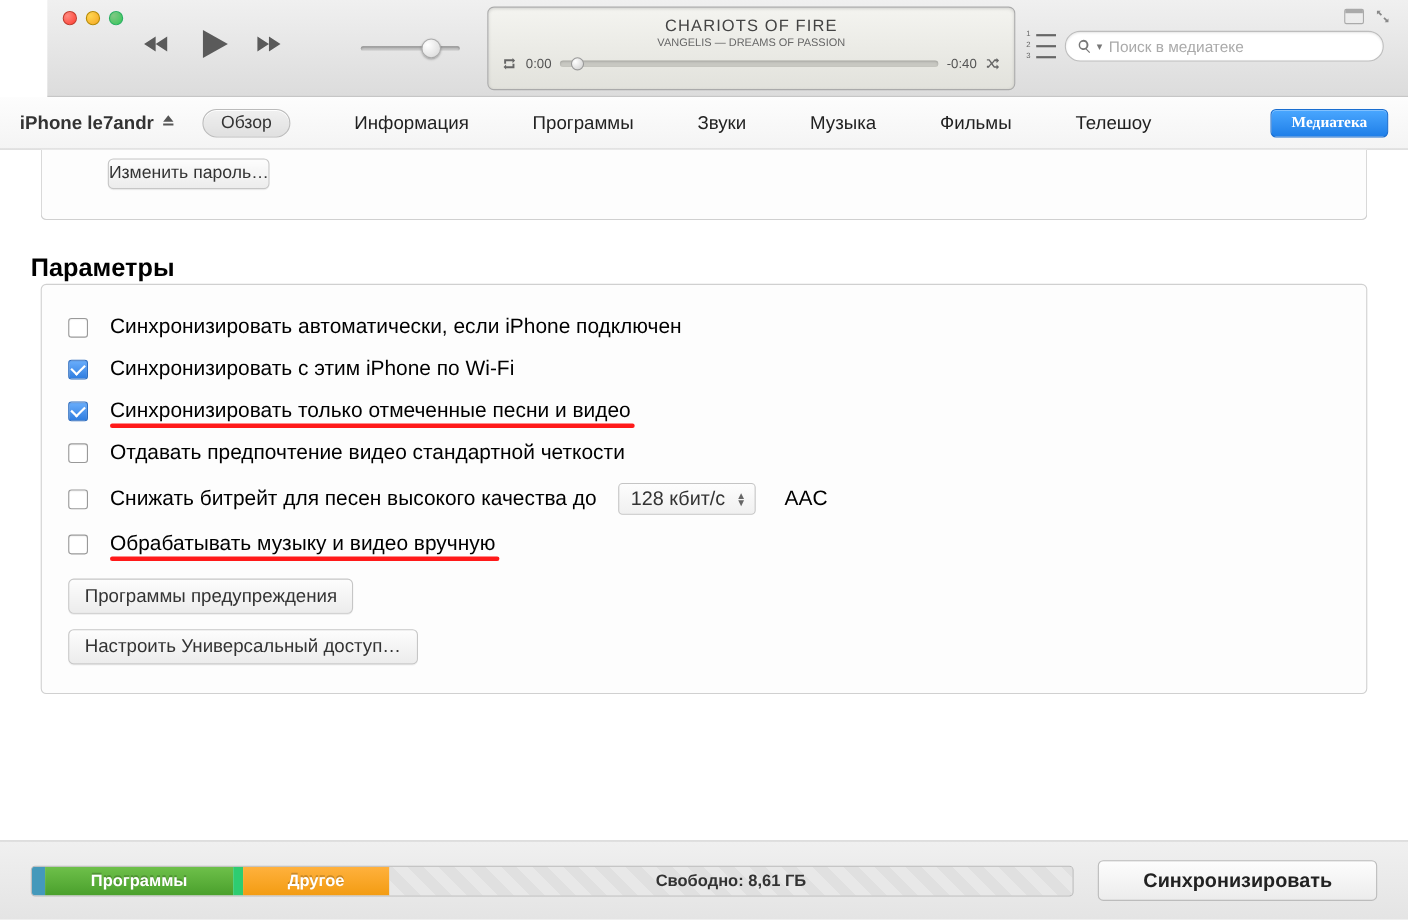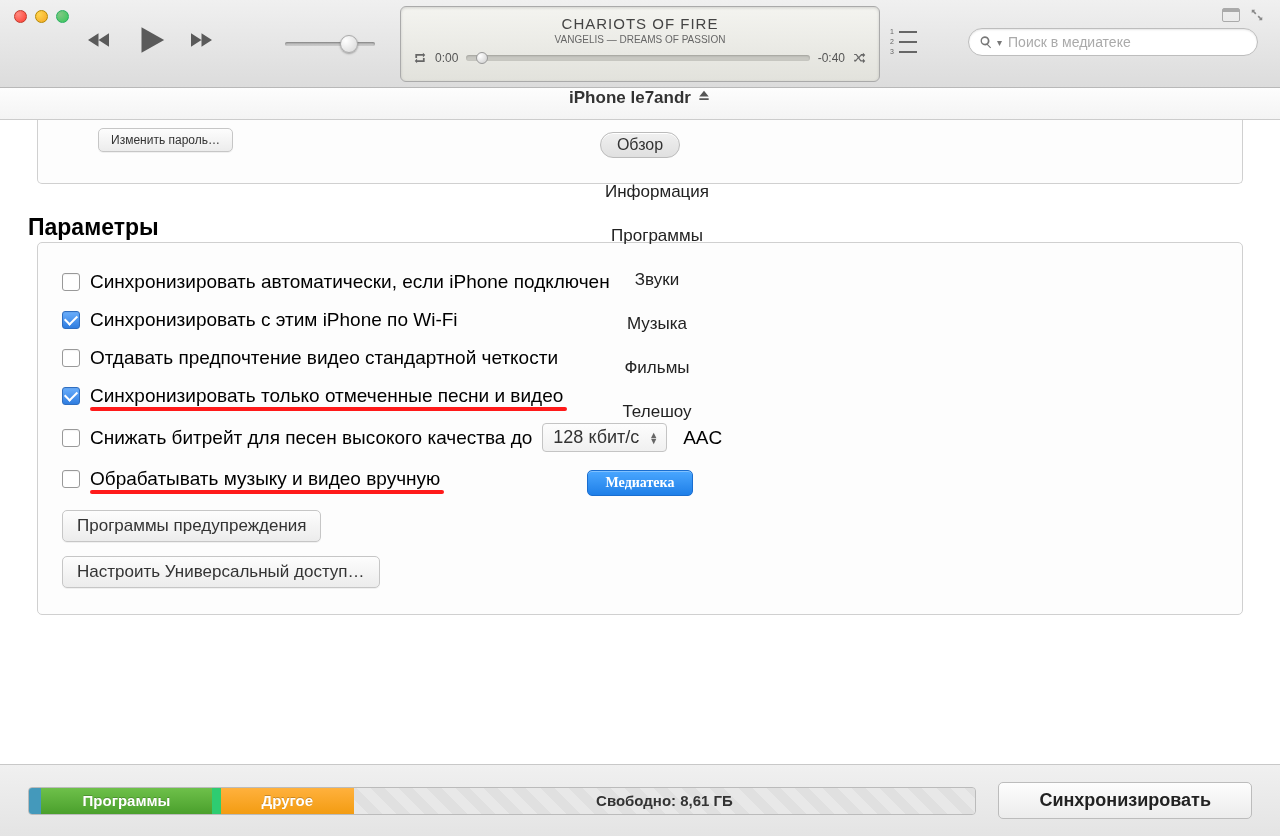--- a/index.html
+++ b/index.html
@@ -12,20 +12,21 @@
   overflow: hidden;
   color: #000;
 }
 
 
 .top-chrome {
   height: 88px;
   background: linear-gradient(#f0f0f0, #dcdcdc);
   border-bottom: 1px solid #b8b8b8;
   position: relative;
+  margin-left: 43px;
 }
 
 .traffic-lights {
   position: absolute; top: 10px; left: 14px; display: flex; gap: 8px;
 }
 .traffic-lights span {
   width: 13px; height: 13px; border-radius: 50%; display: block;
 }
 .tl-close { background: radial-gradient(circle at 30% 30%, #ff8a80, #ff3b30); border:1px solid #c0392b;}
 .tl-min   { background: radial-gradient(circle at 30% 30%, #ffd54f, #f5a623); border:1px solid #b58900;}
@@ -98,25 +99,25 @@
 }
 .search-wrap svg { width:14px; height:14px; fill:#777; }
 .search-wrap .arrow { font-size:10px; color:#777; margin-left:-2px;}
 .search-wrap input {
   border:none; outline:none; flex:1; font-size:14px; color:#444; background:transparent;
 }
 .search-wrap input::placeholder { color:#aaa; }
 
 
 .tabs {
-  height: 32px;
+  height: 48px;
   background: linear-gradient(#fdfdfd,#f4f4f4);
   border-bottom: 1px solid #ccc;
   display:flex; align-items:center; padding: 0 18px; gap: 24px;
-  font-size: 17px; font-weight:600; color:#333;flex-direction:column;
+  font-size: 17px; font-weight:600; color:#333;
 }
 .device-name { display:flex; align-items:center; gap:6px; font-weight:700; }
 .eject svg { width:14px; height:14px; fill:#555;}
 .pill {
   padding: 3px 16px; border:1px solid #bbb; border-radius: 14px;
   background: linear-gradient(#f0f0f0,#e0e0e0);
   box-shadow: inset 0 1px 0 #fff;
   font-size:16px; font-weight:400;
 }
 .tab { cursor:pointer; font-weight:500; color:#222;margin-left:34px; }
@@ -146,24 +147,24 @@
 }
 
 .push-btn {
   display:inline-block;
   background: linear-gradient(#fdfdfd,#ececec);
   border:1px solid #c6c6c6; border-radius:5px;
   padding: 5px 14px; font-size:17px; color:#333;
   box-shadow: 0 1px 0 rgba(0,0,0,.05);
   cursor:pointer;
 }
-.push-btn.small { font-size:12px; padding:4px 12px; }
+.push-btn.small { font-size:16px; padding:4px 0; }
 
 .param-row {
-  display:flex; align-items:center; gap:10px; padding: 8px 0; font-size:19px;
+  display:flex; align-items:center; gap:20px; padding: 8px 0; font-size:19px;
 }
 .chk {
   width:18px; height:18px; border:1px solid #999; border-radius:3px; background:#fff;
   display:flex; align-items:center; justify-content:center; cursor:pointer;
   box-shadow: inset 0 1px 1px rgba(0,0,0,.05);
 }
 .chk.checked {
   background: linear-gradient(#6aaefc,#2f7de0); border-color:#2f6ec0;
 }
 .chk.checked::after {
@@ -330,27 +331,27 @@
 
     <div id="param-rows">
         <div class="param-row">
           <span class="chk"></span>
           <span class="lbl">Синхронизировать автоматически, если iPhone подключен</span>
         </div>
         <div class="param-row">
           <span class="chk checked"></span>
           <span class="lbl">Синхронизировать с этим iPhone по Wi-Fi</span>
         </div>
+        <div class="param-row redline">
+          <span class="chk checked"></span>
+          <span class="lbl">Синхронизировать только отмеченные песни и видео</span>
+        </div>
         <div class="param-row">
           <span class="chk"></span>
           <span class="lbl">Отдавать предпочтение видео стандартной четкости</span>
-        </div>
-        <div class="param-row redline">
-          <span class="chk checked"></span>
-          <span class="lbl">Синхронизировать только отмеченные песни и видео</span>
         </div>
         <div class="param-row">
           <span class="chk"></span>
           <span class="lbl">Снижать битрейт для песен высокого качества до</span>
           <span class="select">
             <span>128 кбит/с</span>
             <span class="stepper">
               <span>▲</span>
               <span>▼</span>
             </span>

